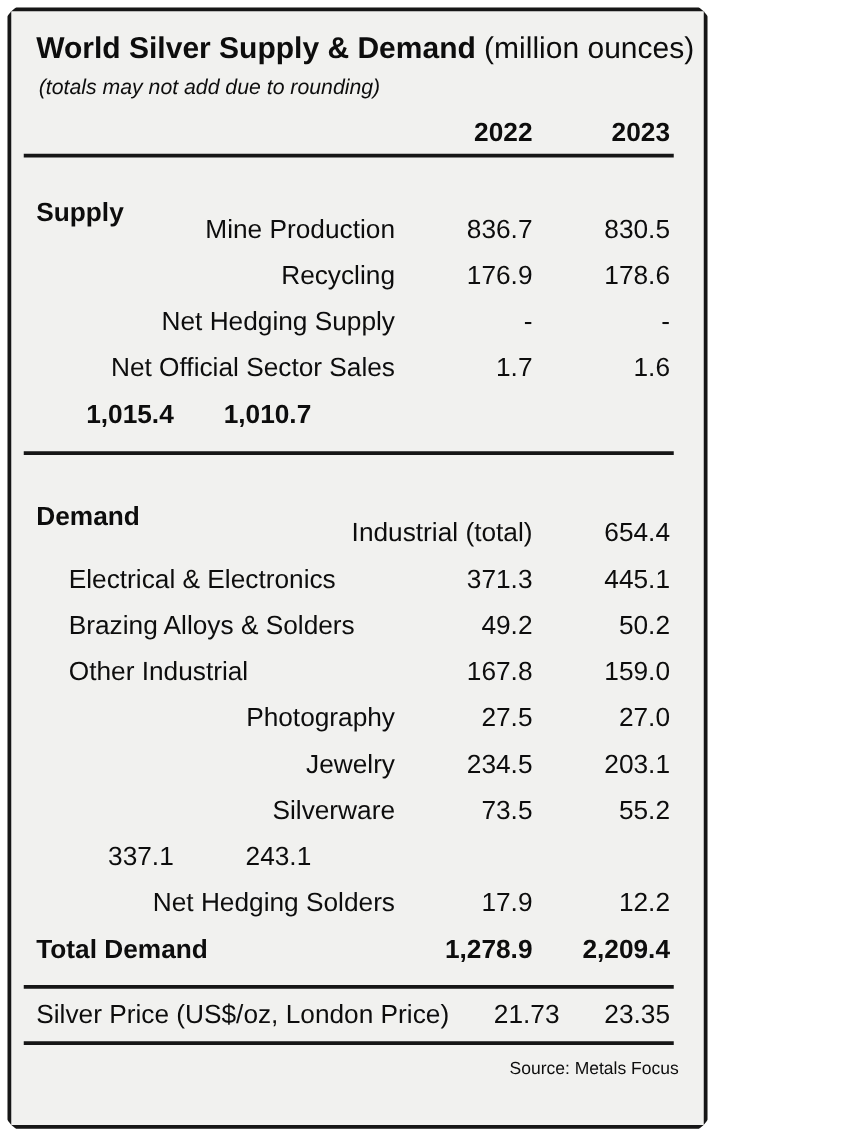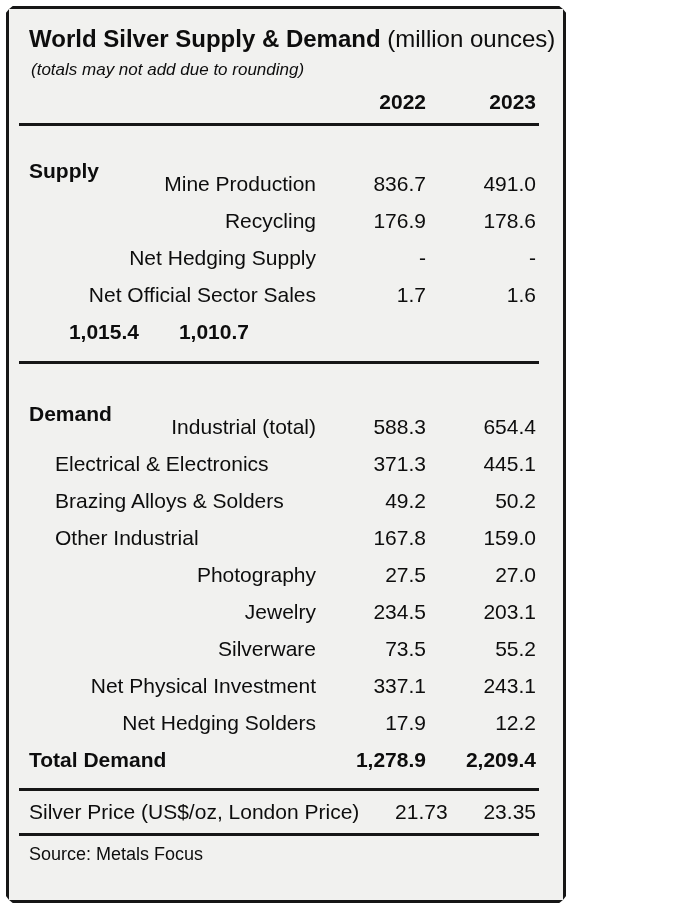--- a/index.html
+++ b/index.html
@@ -40,39 +40,40 @@
   }
   .row {
     display: flex;
     align-items: center;
     height: 37px;
     padding: 0 27px 0 20px;
     font-size: 21px;
   }
   .row .lbl { flex: 1; white-space: nowrap; }
   .row .v { width: 110px; text-align: right; white-space: nowrap; }
-  .head { height: 34px; font-weight: bold; margin-top: 2px; }
+  .head { height: 34px; font-weight: bold; margin-top: 2px; align-items: flex-end; }
   .section .lbl { font-weight: bold; margin-top: 48px; }
   .total { font-weight: bold; }
   .item .lbl { padding-left: 16px; text-align: right; }
   .sub .lbl { padding-left: 26px; }
   .ital .lbl { font-style: italic; }
   .rule {
     height: 3px;
     background: #161616;
     margin: 2px 24px 2px 10px;
   }
   .rule-years { margin: 4px 24px 2px 10px; }
   .rule-mid   { margin: 11px 24px 7px 10px; }
   .rule-dem   { margin: 10px 24px 2px 10px; }
   .rule-price { margin: 3px 24px 2px 10px; }
   .source-row {
     padding: 3px 20px 0 20px;
-    font-size: 18px;
+    font-size: 14px;
     line-height: 27px;
+    text-align: right;
   }
 </style>
 </head>
 <body>
 
 <div class="page">
   <div class="card">
 
     <div class="title-row">
       <span class="t-bold">World Silver Supply &amp; Demand</span><span class="t-unit"> (million ounces)</span>
@@ -89,21 +90,21 @@
     <div class="rule rule-years"></div>
 
     <div class="row section">
       <span class="lbl">Supply</span>
       <span class="v"></span>
       <span class="v"></span>
     </div>
     <div class="row item">
       <span class="lbl">Mine Production</span>
       <span class="v">836.7</span>
-      <span class="v">491.0</span>
+      <span class="v">830.5</span>
     </div>
     <div class="row item">
       <span class="lbl">Recycling</span>
       <span class="v">176.9</span>
       <span class="v">178.6</span>
     </div>
     <div class="row item">
       <span class="lbl">Net Hedging Supply</span>
       <span class="v">-</span>
       <span class="v">-</span>
@@ -120,21 +121,20 @@
 
     <div class="rule rule-mid"></div>
 
     <div class="row section">
       <span class="lbl">Demand</span>
       <span class="v"></span>
       <span class="v"></span>
     </div>
     <div class="row item">
       <span class="lbl">Industrial (total)</span>
-      <span class="v">588.3</span>
       <span class="v">654.4</span>
     </div>
     <div class="row sub">
       <span class="lbl">Electrical &amp; Electronics</span>
       <span class="v">371.3</span>
       <span class="v">445.1</span>
     </div>
     <div class="row sub">
       <span class="lbl">Brazing Alloys &amp; Solders</span>
       <span class="v">49.2</span>
@@ -154,21 +154,20 @@
       <span class="lbl">Jewelry</span>
       <span class="v">234.5</span>
       <span class="v">203.1</span>
     </div>
     <div class="row item">
       <span class="lbl">Silverware</span>
       <span class="v">73.5</span>
       <span class="v">55.2</span>
     </div>
     <div class="row item">
-      <span class="lbl">Net Physical Investment</span>
       <span class="v">337.1</span>
       <span class="v">243.1</span>
     </div>
     <div class="row item">
       <span class="lbl">Net Hedging Solders</span>
       <span class="v">17.9</span>
       <span class="v">12.2</span>
     </div>
     <div class="row total">
       <span class="lbl">Total Demand</span>

